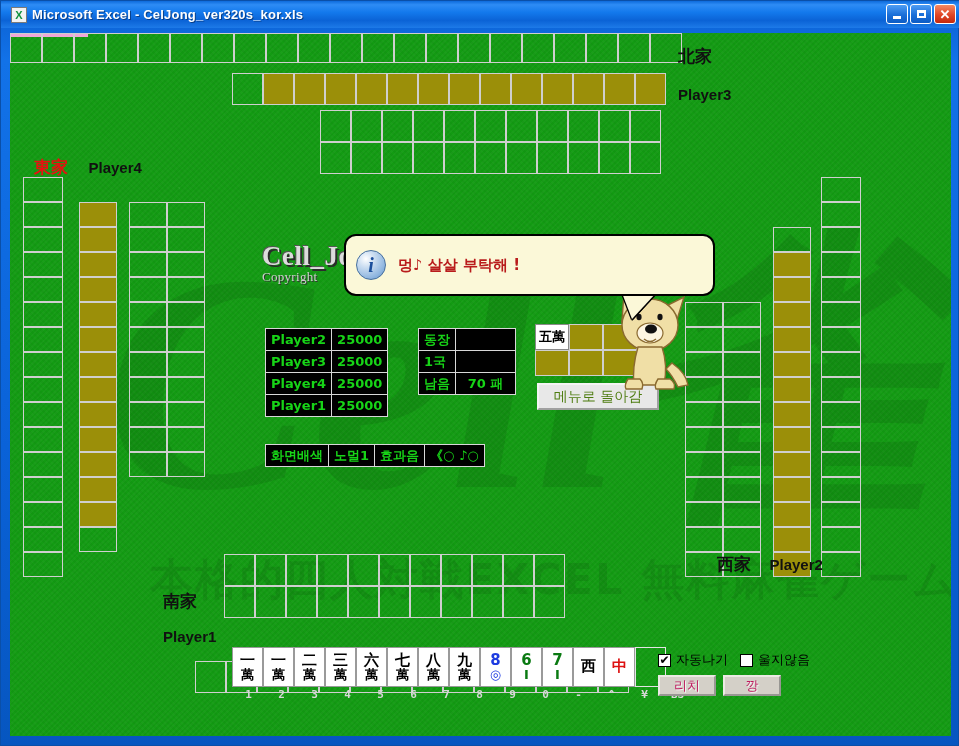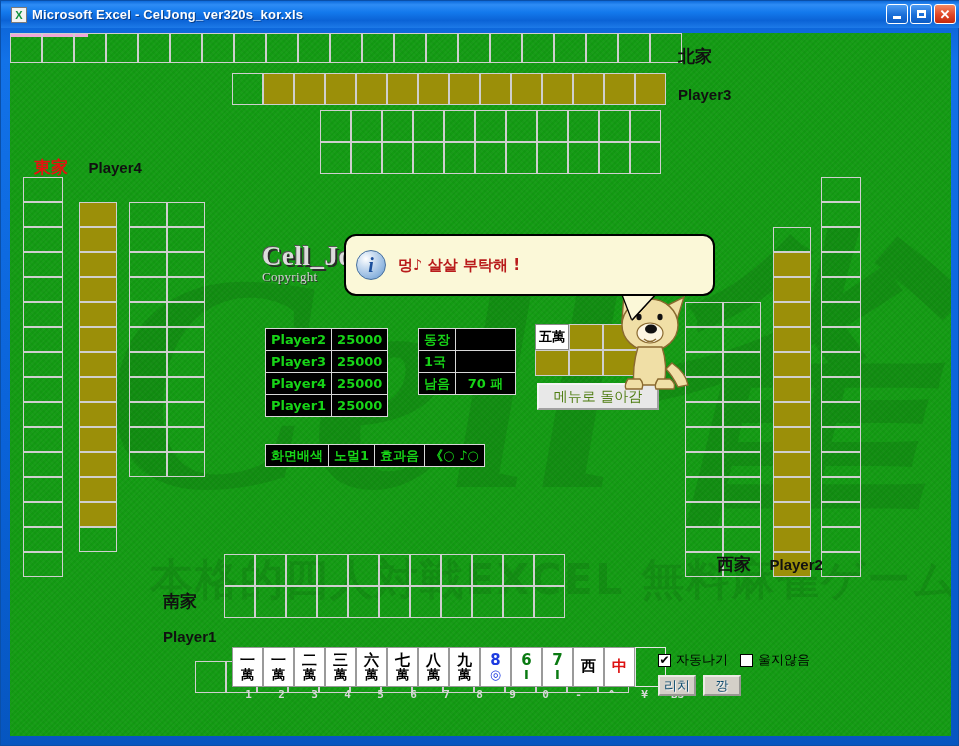--- a/index.html
+++ b/index.html
@@ -171,22 +171,22 @@
   .ctrls { position: absolute; left: 648px; top: 618px; width: 170px; }
   .chkline { display: flex; align-items: center; gap: 5px; }
   .chk {
     width: 13px; height: 13px; background: #fff; border: 1px solid #000;
     display: flex; align-items: center; justify-content: center; flex: 0 0 auto;
   }
   .chk .mark { font: bold 12px "DejaVu Sans", sans-serif; color: #000; line-height: 1; }
   .chklbl { font: 13px "DejaVu Sans", sans-serif; color: #000; white-space: nowrap; }
   .btnrow { display: flex; gap: 7px; margin-top: 6px; }
   .gbtn {
-    width: 38px; height: 21px; background: #d4d0c8; border: 2px outset #eceae4;
-    color: #0c4a6e; font: 13px "DejaVu Sans", sans-serif;
+    width: 58px; height: 21px; background: #d4d0c8; border: 2px outset #eceae4;
+    color: #be185d; font: 13px "DejaVu Sans", sans-serif;
     display: flex; align-items: center; justify-content: center;
     text-shadow: 1px 1px 0 #f4f4f4;
   }
 </style>
 </head>
 <body>
 
 <div id="app">
   <div class="win-frame">
 

